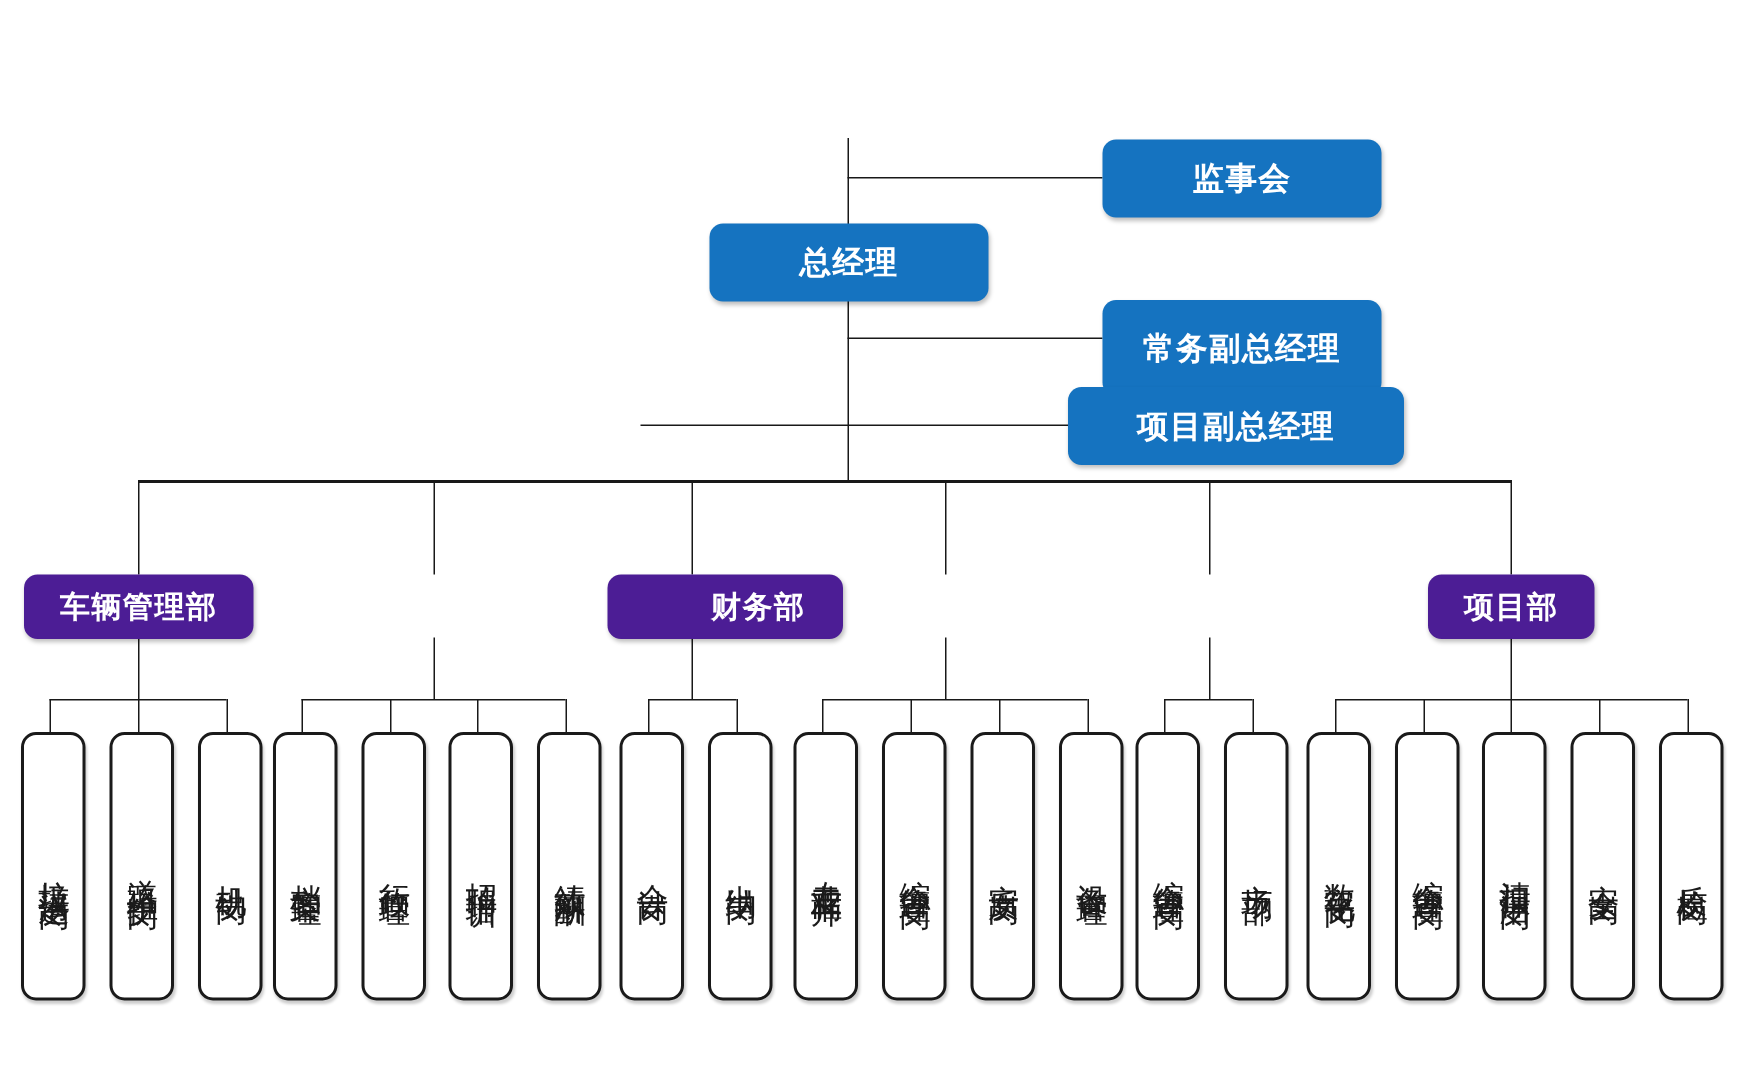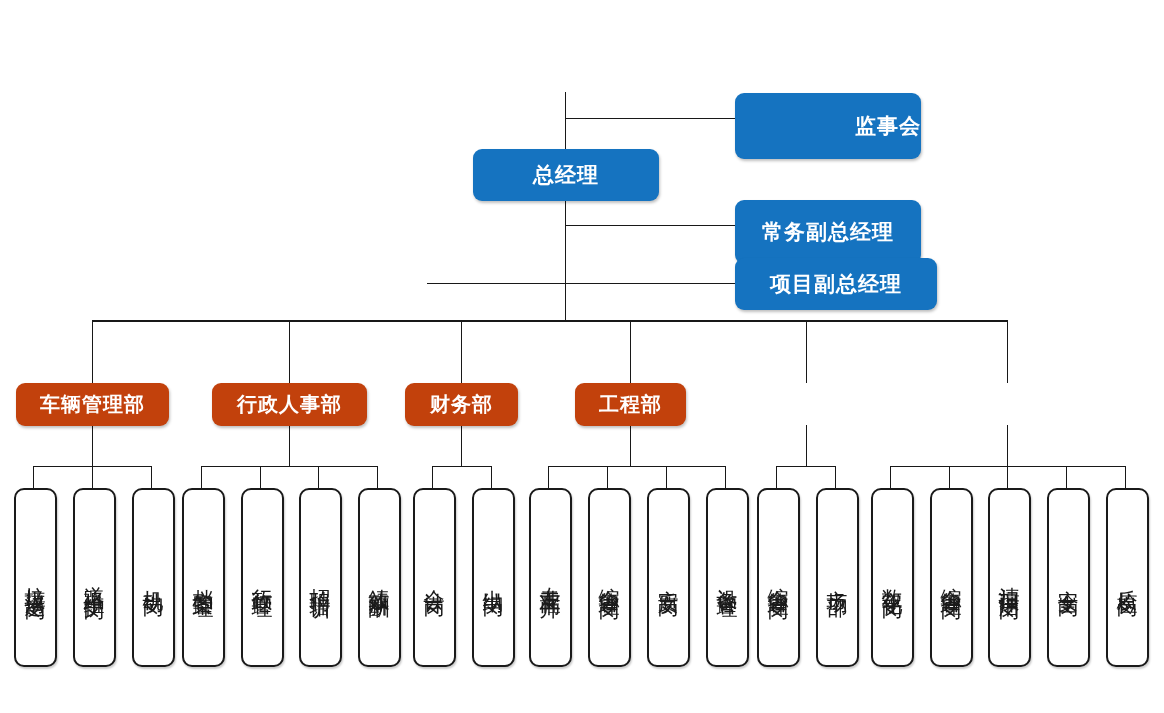--- a/index.html
+++ b/index.html
@@ -38,21 +38,21 @@
     justify-content: center;
     font-size: 21px;
     font-weight: 600;
     letter-spacing: 1px;
     box-shadow: 1px 2px 3px rgba(0,0,0,0.25);
     white-space: nowrap;
   }
   
   .node-orange {
     position: absolute;
-    background: #c2410c;
+    background: #4c1d95;
     border-radius: 9px;
     color: #ffffff;
     display: flex;
     align-items: center;
     justify-content: center;
     font-size: 20px;
     font-weight: 600;
     letter-spacing: 1px;
     box-shadow: 1px 2px 3px rgba(0,0,0,0.25);
     white-space: nowrap;
@@ -136,48 +136,45 @@
   <div class="line v" style="left:835px; top:466px; height:22px;"></div>
 
   <div class="line h" style="left:890px; top:466px; width:235px;"></div>
   <div class="line v" style="left:890px;  top:466px; height:22px;"></div>
   <div class="line v" style="left:949px;  top:466px; height:22px;"></div>
   <div class="line v" style="left:1007px; top:466px; height:22px;"></div>
   <div class="line v" style="left:1066px; top:466px; height:22px;"></div>
   <div class="line v" style="left:1125px; top:466px; height:22px;"></div>
 
 
-  <div class="node-blue" style="left:735px; top:93px; width:186px; height:66px;justify-content:flex-end;">
+  <div class="node-blue" style="left:735px; top:93px; width:186px; height:52px;">
     <span>监事会</span>
   </div>
 
   <div class="node-blue" style="left:473px; top:149px; width:186px; height:52px;">
     <span>总经理</span>
   </div>
 
   <div class="node-blue" style="left:735px; top:200px; width:186px; height:64px;">
     <span>常务副总经理</span>
   </div>
 
 
-  <div class="node-blue" style="left:735px; top:258px; width:202px; height:52px;">
+  <div class="node-blue" style="left:712px; top:258px; width:224px; height:52px;">
     <span>项目副总经理</span>
   </div>
 
   <div class="node-orange" style="left:16px; top:383px; width:153px; height:43px;">
     <span>车辆管理部</span>
   </div>
-  <div class="node-orange" style="left:212px; top:383px; width:155px; height:43px;">
-    <span>行政人事部</span>
-  </div>
-  <div class="node-orange" style="left:405px; top:383px; width:113px; height:43px;">
+  <div class="node-orange" style="left:405px; top:383px; width:113px; height:43px;padding-left:44px;">
     <span>财务部</span>
   </div>
-  <div class="node-orange" style="left:575px; top:383px; width:111px; height:43px;">
-    <span>工程部</span>
+  <div class="node-orange" style="left:952px; top:383px; width:111px; height:43px;">
+    <span>项目部</span>
   </div>
 
   <div class="node-leaf" style="left:14px; top:488px; width:39px; height:175px;">
     <span class="vtext">垃圾清运岗</span>
   </div>
   <div class="node-leaf" style="left:73px; top:488px; width:39px; height:175px;">
     <span class="vtext">道路维护岗</span>
   </div>
   <div class="node-leaf" style="left:132px; top:488px; width:39px; height:175px;">
     <span class="vtext">机动岗</span>

